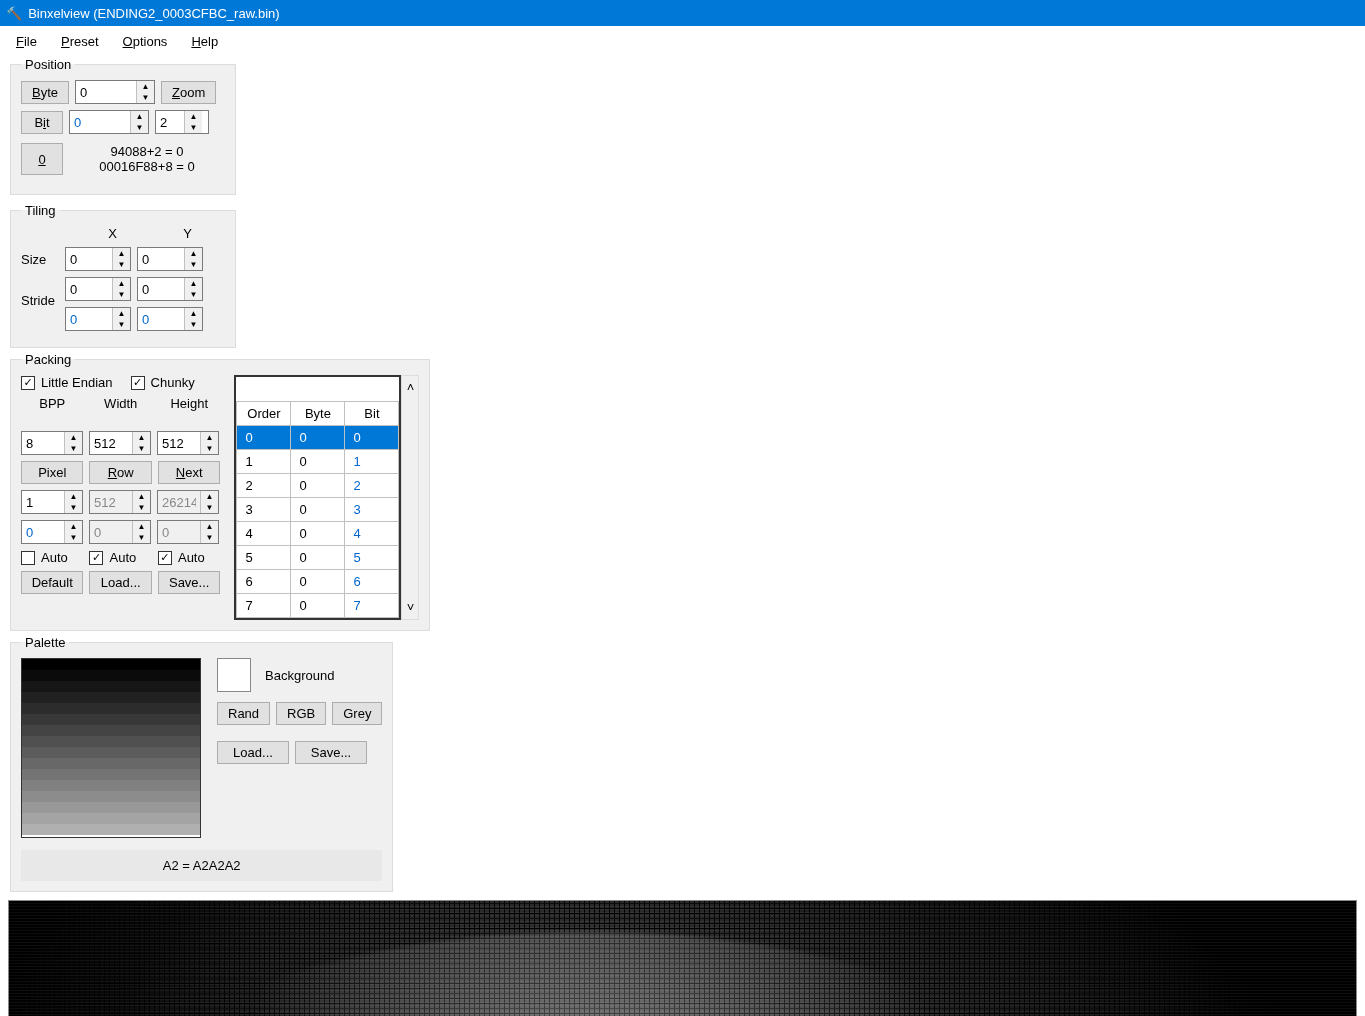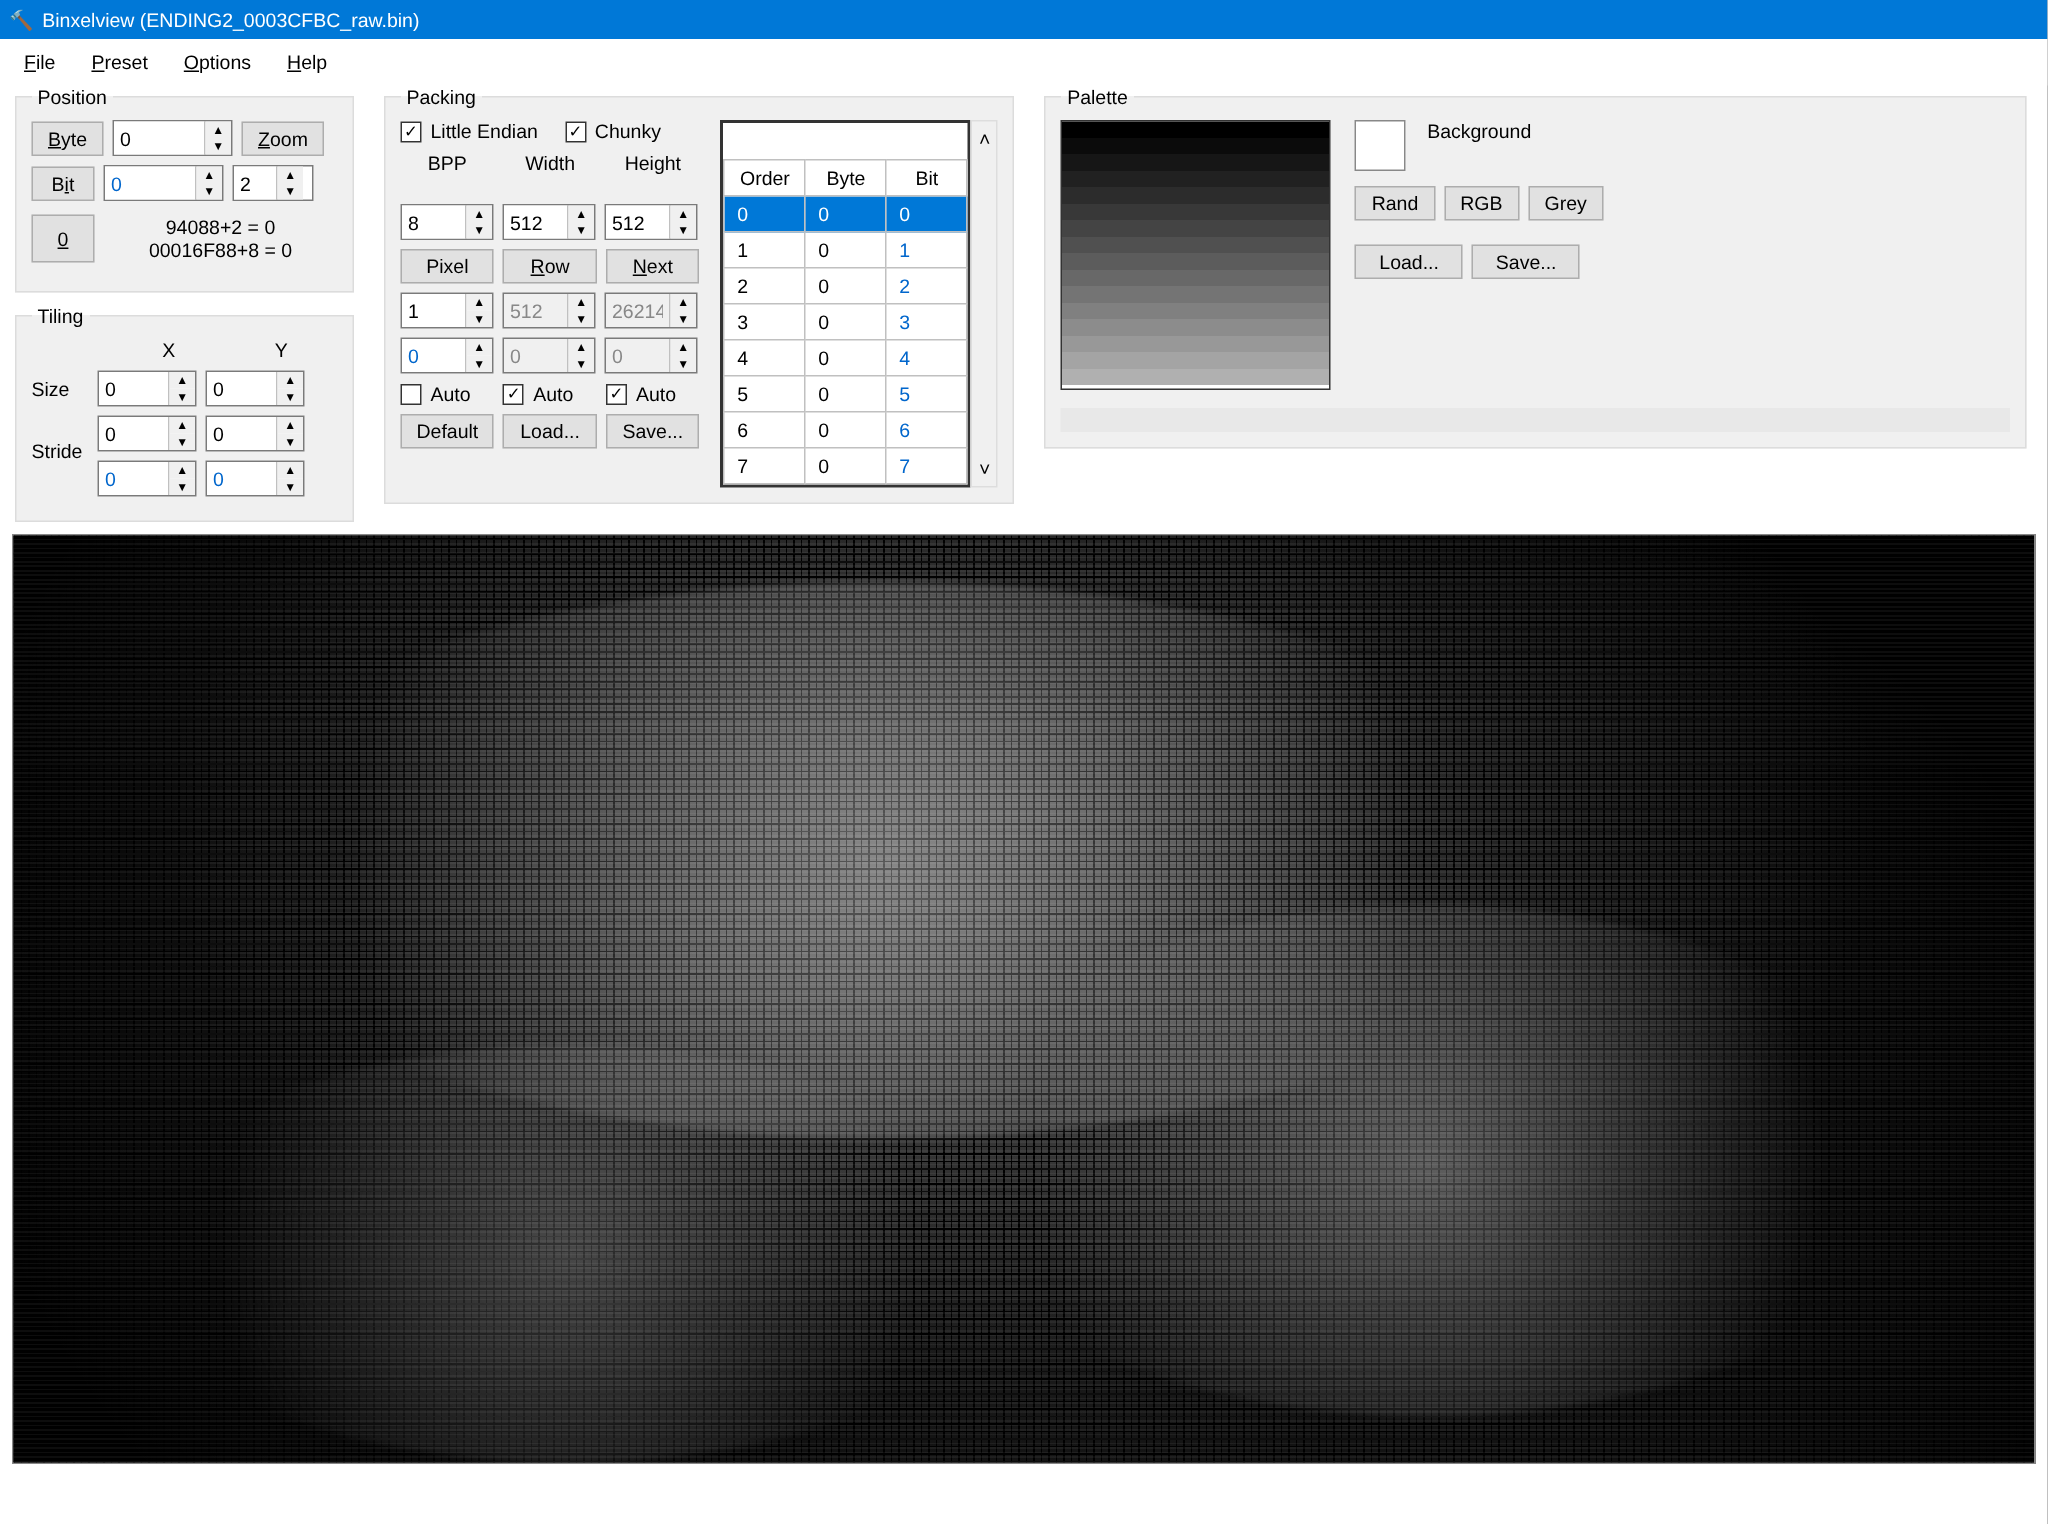--- a/index.html
+++ b/index.html
@@ -3,21 +3,21 @@
 <meta charset="utf-8">
 <style>
   :root { --blue:#0078d7; --light:#f0f0f0; --border:#a0a0a0; --fieldset:#dcdcdc; --link:#0066cc; }
   * { box-sizing:border-box; font-family:"Segoe UI",Tahoma,sans-serif; font-size:13px; }
   body { margin:0; background:#fff; }
   .titlebar { background:var(--blue); color:#fff; height:26px; display:flex; align-items:center; padding:0 6px; font-size:13px; }
   .titlebar .icon { margin-right:6px; }
   .menubar { display:flex; padding:4px 6px; gap:4px; background:#fff; }
   .menubar .menu { padding:4px 10px; cursor:default; }
   .menubar .menu u { text-decoration:underline; }
-  .panels { display:flex; gap:16px; padding:0 12px 8px 8px; align-items:flex-start; }
+  .panels { display:flex; gap:4px; padding:0 12px 8px 8px; align-items:flex-start;flex-direction:column; }
   fieldset { border:1px solid var(--fieldset); background:var(--light); padding:8px 10px 10px 10px; min-width:0; }
   fieldset legend { padding:0 4px; font-size:13px; }
   .btn { background:#e1e1e1; border:1px solid #adadad; padding:3px 10px; min-width:48px; cursor:default; text-align:center; display:inline-flex; align-items:center; justify-content:center; }
   .spin { display:inline-flex; border:1px solid #7a7a7a; background:#fff; height:24px; }
   .spin input { border:0; width:60px; padding:2px 4px; outline:none; font-size:13px; }
   .spin input.blue { color:#06c; }
   .spin .arrows { width:18px; display:flex; flex-direction:column; border-left:1px solid #c0c0c0; }
   .spin .arrows div { flex:1; display:flex; align-items:center; justify-content:center; font-size:8px; background:#f0f0f0; cursor:default; }
   .spin.disabled { background:#f0f0f0; }
   .spin.disabled input { color:#888; background:#f0f0f0; }
@@ -368,36 +368,37 @@
           </div>
       </div>
     </div>
   </fieldset>
 
   <fieldset style="flex:1">
     <legend>Palette</legend>
     <div style="display:flex;gap:16px">
       <div class="palette-grad"></div>
       <div style="display:flex;flex-direction:column;gap:10px">
-        <div style="display:flex;gap:14px">
+        <div style="display:flex;align-items:center;gap:14px">
           <div class="swatch"></div>
           <span>Background</span>
         </div>
         <div class="row">
           <div class="btn">Rand</div>
           <div class="btn">RGB</div>
           <div class="btn">Grey</div>
         </div>
         <div class="row">
           <div class="btn" style="min-width:72px">Load...</div>
           <div class="btn" style="min-width:72px">Save...</div>
         </div>
       </div>
     </div>
     <div class="pal-status">
+      <div>A2 = A2A2A2</div>
     </div>
   </fieldset>
 </div>
 
 <div class="viewport">
   <div class="pixart">
     <div class="blob b1"></div>
     <div class="blob b2"></div>
     <div class="blob b3"></div>
   </div>

